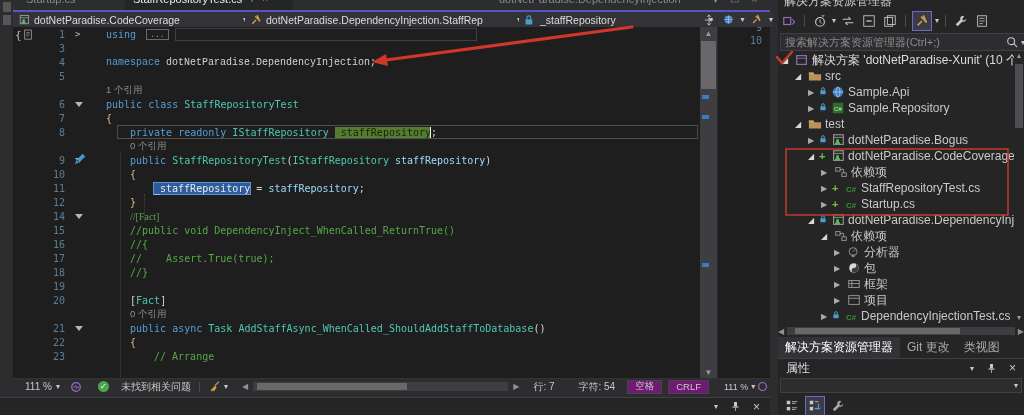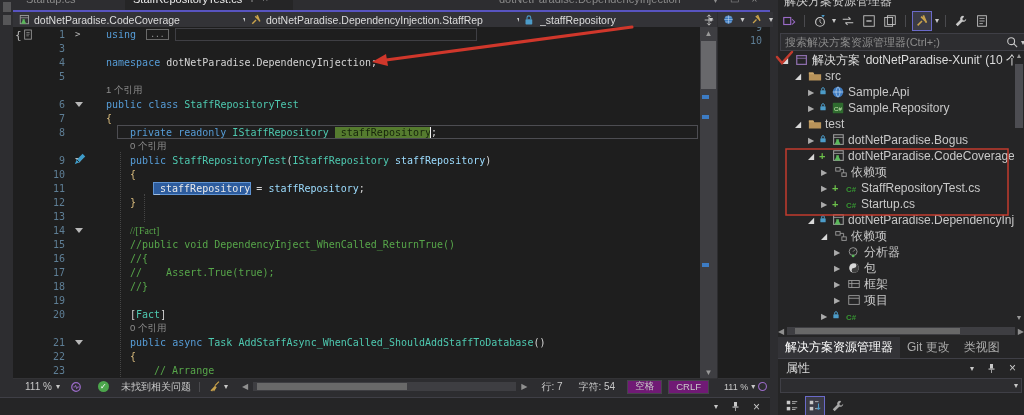--- a/index.html
+++ b/index.html
@@ -196,32 +196,31 @@
     <div id="margin-brace">
       <span>{</span>
       <svg width="10" height="12" viewBox="0 0 12 14">
           <rect x="2" y="1" width="8" height="11" fill="none" stroke="#9E9E9E"></rect>
           <path d="M4 4h4M4 6h4M4 8h3" stroke="#9E9E9E" stroke-width="0.8"></path>
         </svg>
     </div>
     <div id="rows">
         <div class="row"><span class="lnum">1</span><span class="fold">&gt;</span><span class="code" style="padding-left: 15px;"><span class="k">using </span><span class="boxdots">...</span><span class="ghost"></span></span></div>
         <div class="row"><span class="lnum">3</span><span class="fold"></span><span class="code" style="padding-left: 15px;"></span></div>
-        <div class="row"><span class="lnum">4</span><span class="fold"></span><span class="code" style="padding-left: 15px;"><span class="k">namespace </span><span class="p">dotNetParadise.DependencyInjection;</span></span></div>
+        <div class="row"><span class="lnum">4</span><span class="fold"></span><span class="code" style="padding-left: 15px; font-family: Liberation Mono, monospace;"><span class="k">namespace </span><span class="p">dotNetParadise.DependencyInjection;</span></span></div>
         <div class="row"><span class="lnum">5</span><span class="fold"></span><span class="code" style="padding-left: 15px;"></span></div>
         <div class="row"><span class="lnum"></span><span class="fold"></span><span class="code" style="padding-left: 15px;"><span class="cl">1 个引用</span></span></div>
         <div class="row"><span class="lnum">6</span><span class="fold"><i class="tri-open"></i></span><span class="code" style="padding-left: 15px;"><span class="k">public class </span><span class="t">StaffRepositoryTest</span></span></div>
         <div class="row"><span class="lnum">7</span><span class="fold"></span><span class="code" style="padding-left: 15px;"><span class="b">{</span></span></div>
         <div class="row"><span class="lnum">8</span><span class="fold"></span><span class="code" style="padding-left: 39px;"><span class="k">private readonly </span><span class="t">IStaffRepository </span><span class="hlg">_staffRepository</span><span class="caret"></span><span class="p">;</span></span><div class="curbox"></div></div>
         <div class="row"><span class="lnum"></span><span class="fold"></span><span class="code" style="padding-left: 39px;"><span class="cl">0 个引用</span></span></div>
         <div class="row"><span class="lnum">9</span><span class="fold"><i class="tri-open"></i></span><span class="code" style="padding-left: 39px;"><span class="k">public </span><span class="t">StaffRepositoryTest</span><span class="p">(</span><span class="t">IStaffRepository </span><span class="m">staffRepository</span><span class="p">)</span></span></div>
         <div class="row"><span class="lnum">10</span><span class="fold"></span><span class="code" style="padding-left: 39px;"><span class="b">{</span></span></div>
         <div class="row"><span class="lnum">11</span><span class="fold"></span><span class="code" style="padding-left: 63px;"><span class="hlb">_staffRepository</span><span class="p"> = </span><span class="m">staffRepository</span><span class="p">;</span></span></div>
         <div class="row"><span class="lnum">12</span><span class="fold"></span><span class="code" style="padding-left: 39px;"><span class="b">}</span></span></div>
-        <div class="row"><span class="lnum">13</span><span class="fold"></span><span class="code" style="padding-left: 15px;"></span></div>
         <div class="row"><span class="lnum">14</span><span class="fold"><i class="tri-open"></i></span><span class="code" style="padding-left: 39px; font-family: Liberation Serif, serif;"><span class="c">//[Fact]</span></span></div>
         <div class="row"><span class="lnum">15</span><span class="fold"></span><span class="code" style="padding-left: 39px;"><span class="c">//public void DependencyInject_WhenCalled_ReturnTrue()</span></span></div>
         <div class="row"><span class="lnum">16</span><span class="fold"></span><span class="code" style="padding-left: 39px;"><span class="c">//{</span></span></div>
         <div class="row"><span class="lnum">17</span><span class="fold"></span><span class="code" style="padding-left: 39px;"><span class="c">//    Assert.True(true);</span></span></div>
         <div class="row"><span class="lnum">18</span><span class="fold"></span><span class="code" style="padding-left: 39px;"><span class="c">//}</span></span></div>
         <div class="row"><span class="lnum">19</span><span class="fold"></span><span class="code" style="padding-left: 15px;"></span></div>
         <div class="row"><span class="lnum">20</span><span class="fold"></span><span class="code" style="padding-left: 39px;"><span class="p">[</span><span class="t">Fact</span><span class="p">]</span></span></div>
         <div class="row"><span class="lnum"></span><span class="fold"></span><span class="code" style="padding-left: 39px;"><span class="cl">0 个引用</span></span></div>
         <div class="row"><span class="lnum">21</span><span class="fold"><i class="tri-open"></i></span><span class="code" style="padding-left: 39px;"><span class="k">public async </span><span class="t">Task </span><span class="t">AddStaffAsync_WhenCalled_ShouldAddStaffToDatabase</span><span class="p">()</span></span></div>
         <div class="row"><span class="lnum">22</span><span class="fold"></span><span class="code" style="padding-left: 39px;"><span class="b">{</span></span></div>
@@ -265,21 +264,21 @@
           <path d="M8.5 7l-5.5 6 2.2 1.2 1-2 1.2 2 3.3-5.4z" fill="#C8A24B"></path>
         </svg>
     </span>
     <span class="dd" style="margin-left:3px">▾</span>
     <span class="sarr" style="margin-left:14px">◀</span>
     <div id="hsb1">
         <div class="thumb"></div>
       </div>
     <span class="sarr">▶</span>
     <span style="margin-left:14px">行: 7</span>
-    <span style="margin-left:16px">字符: 54</span>
+    <span style="margin-left:24px">字符: 54</span>
     <span class="minibtn" style="margin-left:12px">空格</span>
     <span class="minibtn" style="margin-right:8px">CRLF</span>
   </div>
 
   <div id="pane2-nav" class="abs">
       <div class="icon18">
         <svg viewBox="0 0 16 16">
           <circle cx="8" cy="8" r="6" fill="#3E7BC0"></circle>
           <path d="M2 8h12M8 2v12M3.5 4.5h9M3.5 11.5h9" stroke="#BFD7EE" stroke-width="0.8" fill="none"></path>
         </svg>
@@ -561,20 +560,21 @@
           <span class="arrow">▶</span>
           <span class="lockw"><svg viewBox="0 0 12 14">
               <rect x="2" y="6" width="8" height="6" rx="1" fill="#4C9CC9"></rect>
               <path d="M4 6V4a2 2 0 0 1 4 0v2" fill="none" stroke="#4C9CC9" stroke-width="1.4"></path>
             </svg></span>
           <span class="ticon16">
             <svg viewBox="0 0 16 16">
               <text x="8" y="12" font-size="9" font-weight="bold" fill="#369432" text-anchor="middle" font-family="sans-serif">C#</text>
             </svg>
           </span>
+          <span class="lbl">DependencyInjectionTest.cs</span>
         </div>
       </div>
     <div id="se-vsb">
       <div class="arr" style="top:0">▲</div>
       <div class="thumb"></div>
       <div class="arr" style="bottom:0">▼</div>
     </div>
     <div id="se-hsb">
       <span class="sarr">◀</span>
       <div class="track">

